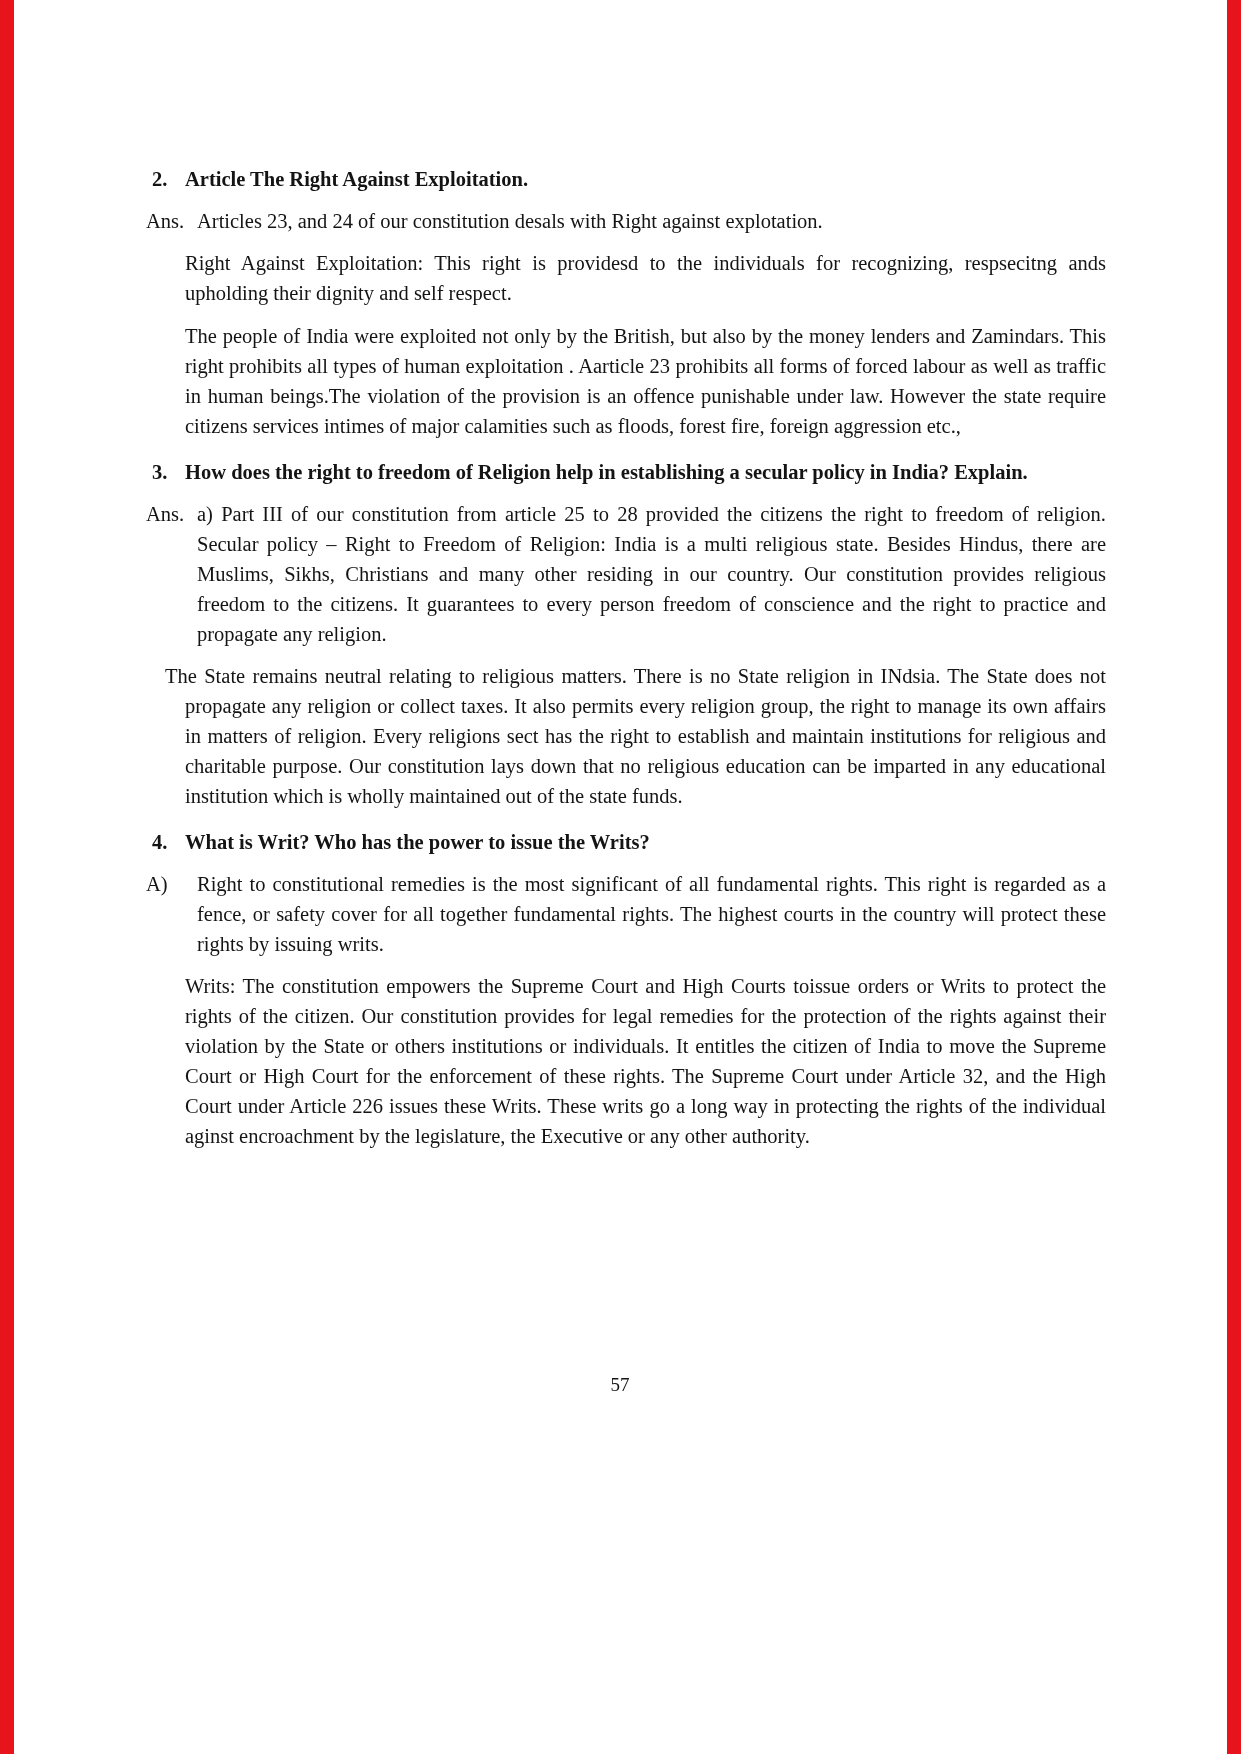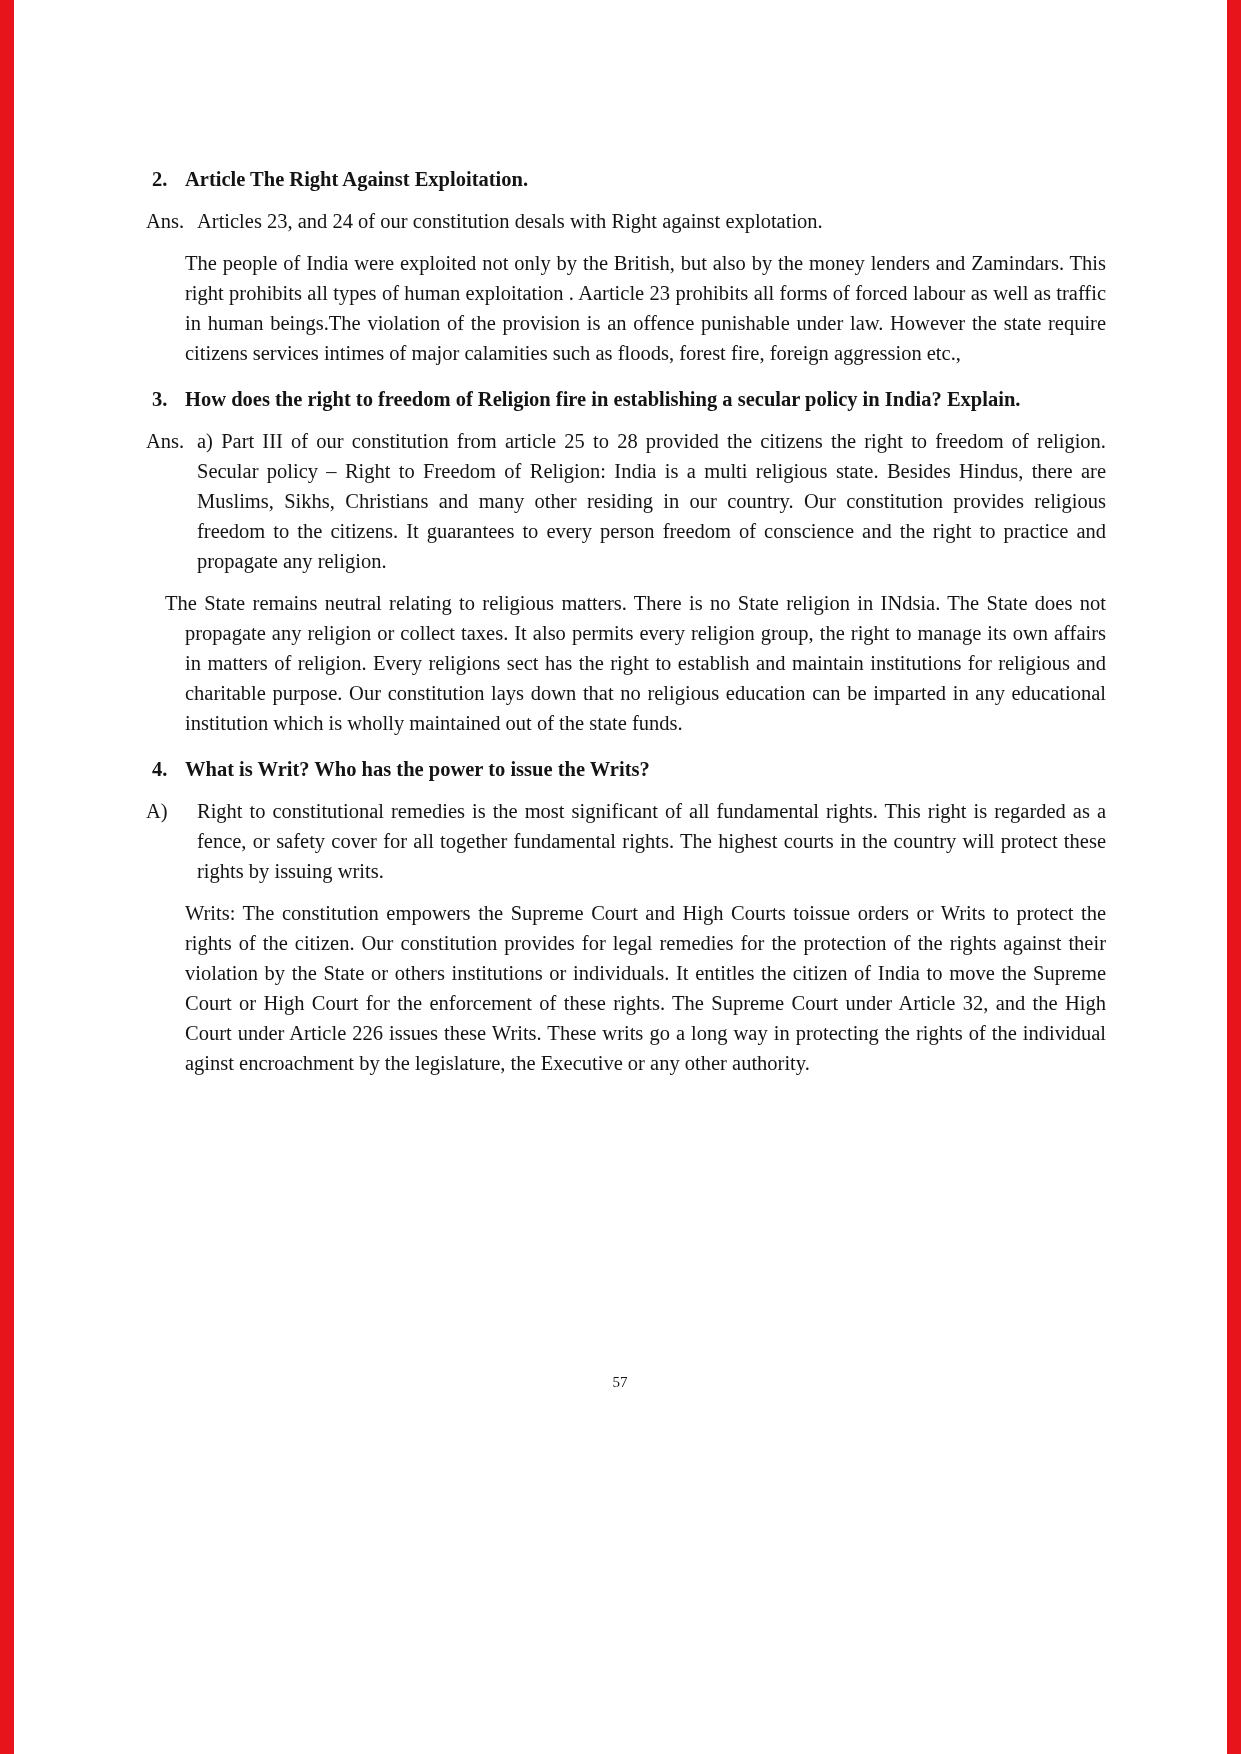--- a/index.html
+++ b/index.html
@@ -57,46 +57,47 @@
   .para.hanging {
     text-indent: -20px;
   }
   .lead-bold { font-weight: normal; }
   .page-num {
     position: absolute;
     top: 1374px;
     left: 134px;
     width: 972px;
     text-align: center;
-    font-size: 15px;
+    font-size: 19px;
   }
 </style>
 </head>
 <body>
 
 <div class="page">
 
   <div class="edge-strip left" style="background: rgb(232, 20, 28);"></div>
   <div class="edge-strip right" style="background: rgb(232, 20, 28);"></div>
 
   <div class="content">
 
     <div class="q-row">
       <span class="q-num">2.</span>
       <span class="q-text">Article The Right Against Exploitation.</span>
     </div>
     <div class="ans-row">
       <span class="ans-label">Ans.</span>
       <span class="ans-text">Articles 23, and 24 of our constitution desals with Right against explotation.</span>
     </div>
+    <p class="para">Right Against Exploitation:  This right is providesd to the individuals for recognizing, respsecitng ands upholding their dignity and self respect.</p>
     <p class="para">The people of India were exploited not only by the British, but also by the money lenders and Zamindars. This right prohibits all types of human exploitation . Aarticle 23 prohibits all forms of forced labour as well as traffic in human beings.The violation of the provision is an offence punishable under law.  However the state require citizens services intimes of major calamities such as floods, forest fire, foreign aggression etc.,</p>
 
     <div class="q-row">
       <span class="q-num">3.</span>
-      <span class="q-text">How does the right to freedom of Religion fire in establishing a secular policy in India? Explain.</span>
+      <span class="q-text">How does the right to freedom of Religion help in establishing a secular policy in India? Explain.</span>
     </div>
     <div class="ans-row">
       <span class="ans-label">Ans.</span>
       <span class="ans-text">a) Part III of our constitution from article 25 to 28 provided the citizens the right to freedom of religion.  Secular policy – Right to Freedom of Religion:  India is a multi religious state. Besides Hindus, there are Muslims, Sikhs, Christians and many other residing in our country. Our constitution provides religious freedom to the citizens. It guarantees to every person freedom of conscience and the right to practice and propagate any religion.</span>
     </div>
     <p class="para hanging">The State remains neutral relating to religious matters.  There is no State religion in INdsia. The State does  not propagate any religion or collect taxes. It also permits every religion group, the right to manage its own affairs in matters of religion. Every religions sect has the right to establish and maintain institutions for religious and charitable purpose. Our constitution lays down that no religious education can be imparted in any educational institution which is wholly maintained out of the state funds.</p>
 
     <div class="q-row">
       <span class="q-num">4.</span>
       <span class="q-text">What is Writ? Who has the power to issue the Writs?</span>

